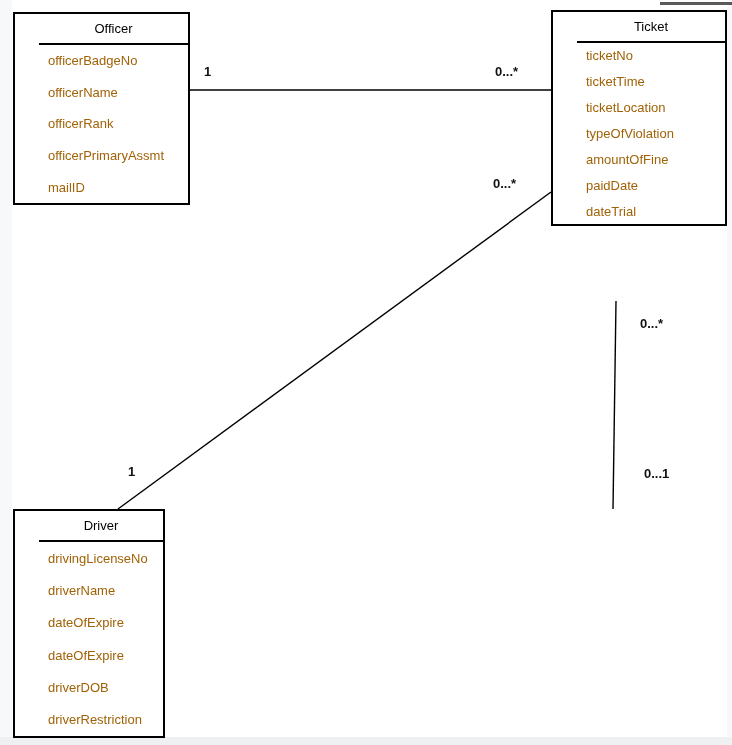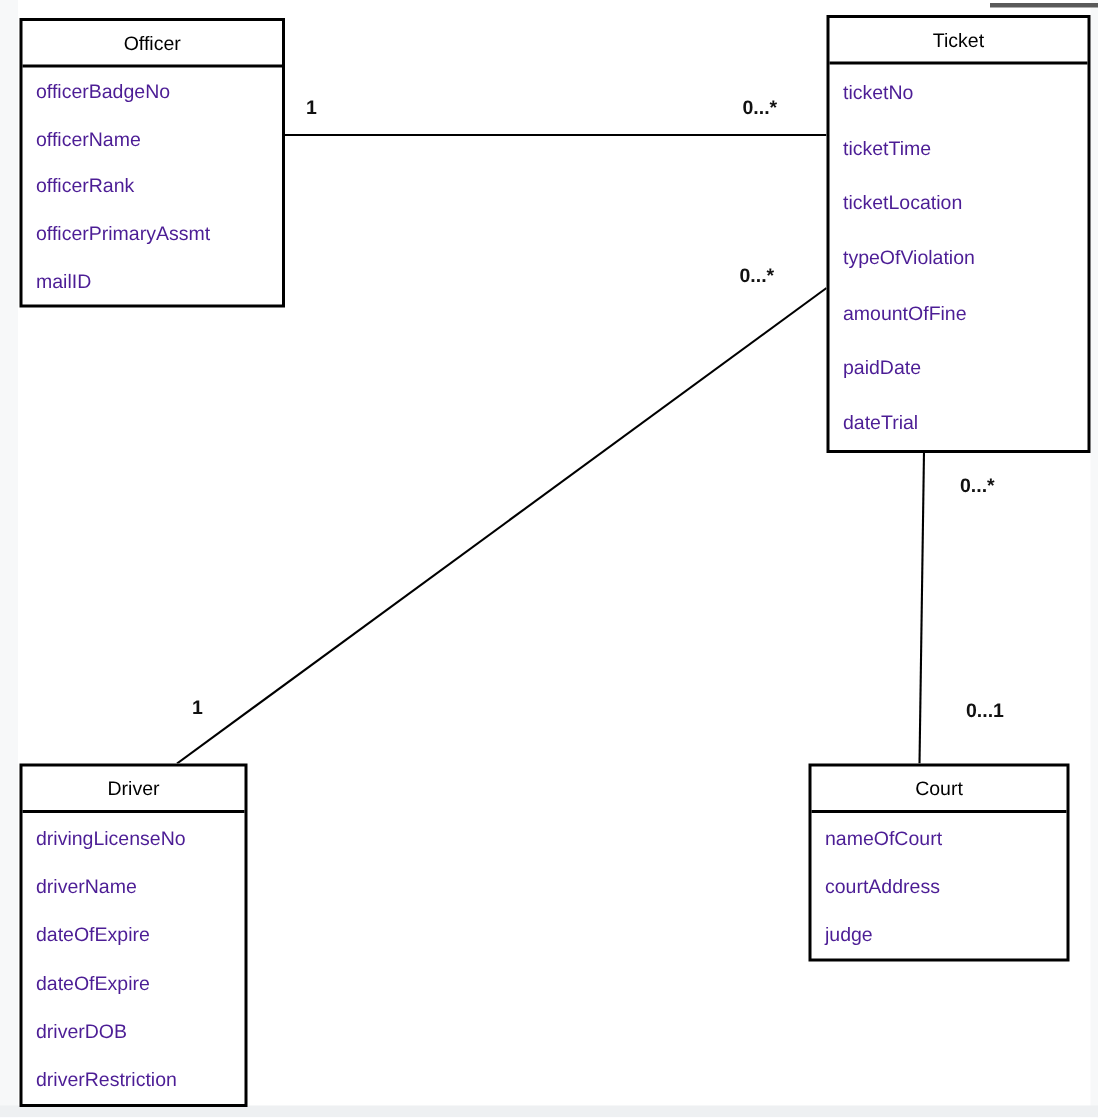--- a/index.html
+++ b/index.html
@@ -29,20 +29,21 @@
     pointer-events: none;
   }
 
   .entity {
     position: absolute;
     box-sizing: border-box;
     background: #ffffff;
     border: 2px solid #000000;
     display: flex;
     flex-direction: column;
+    padding-left: 24px;
   }
   .entity-header {
     flex: 0 0 29px;
     border-bottom: 2px solid #000000;
     display: flex;
     align-items: center;
     justify-content: center;
     font-size: 13px;
     color: #000000;
   }
@@ -50,26 +51,26 @@
     flex: 1 1 auto;
     display: flex;
     flex-direction: column;
   }
   .attr-row {
     flex: 1 1 0;
     display: flex;
     align-items: center;
     padding-left: 9px;
     font-size: 13px;
-    color: #4c1d95;
+    color: #a16207;
     white-space: nowrap;
   }
 
   #entity-officer { left: 13px;  top: 12px;  width: 177px; height: 193px; }
-  #entity-ticket  { left: 551px; top: 10px;  width: 176px; height: 292px; }
+  #entity-ticket  { left: 551px; top: 10px;  width: 176px; height: 216px; }
   #entity-driver  { left: 13px;  top: 509px; width: 152px; height: 229px; }
   #entity-court   { left: 539px; top: 509px; width: 174px; height: 132px; }
 
   .mult-label {
     position: absolute;
     font-size: 13px;
     font-weight: bold;
     color: #111111;
     white-space: nowrap;
   }
@@ -125,28 +126,20 @@
     <div class="entity-body">
         <div class="attr-row">drivingLicenseNo</div>
         <div class="attr-row">driverName</div>
         <div class="attr-row">dateOfExpire</div>
         <div class="attr-row">dateOfExpire</div>
         <div class="attr-row">driverDOB</div>
         <div class="attr-row">driverRestriction</div>
       </div>
   </div>
 
-  <div id="entity-court" class="entity">
-    <div class="entity-header">Court</div>
-    <div class="entity-body">
-        <div class="attr-row">nameOfCourt</div>
-        <div class="attr-row">courtAddress</div>
-        <div class="attr-row">judge</div>
-      </div>
-  </div>
 
   <div id="mult-officer-1" class="mult-label">1</div>
   <div id="mult-ticket-star-1" class="mult-label">0...*</div>
   <div id="mult-driver-1" class="mult-label">1</div>
   <div id="mult-ticket-star-2" class="mult-label">0...*</div>
   <div id="mult-ticket-star-3" class="mult-label">0...*</div>
   <div id="mult-court-01" class="mult-label">0...1</div>
 
 </div>
 

